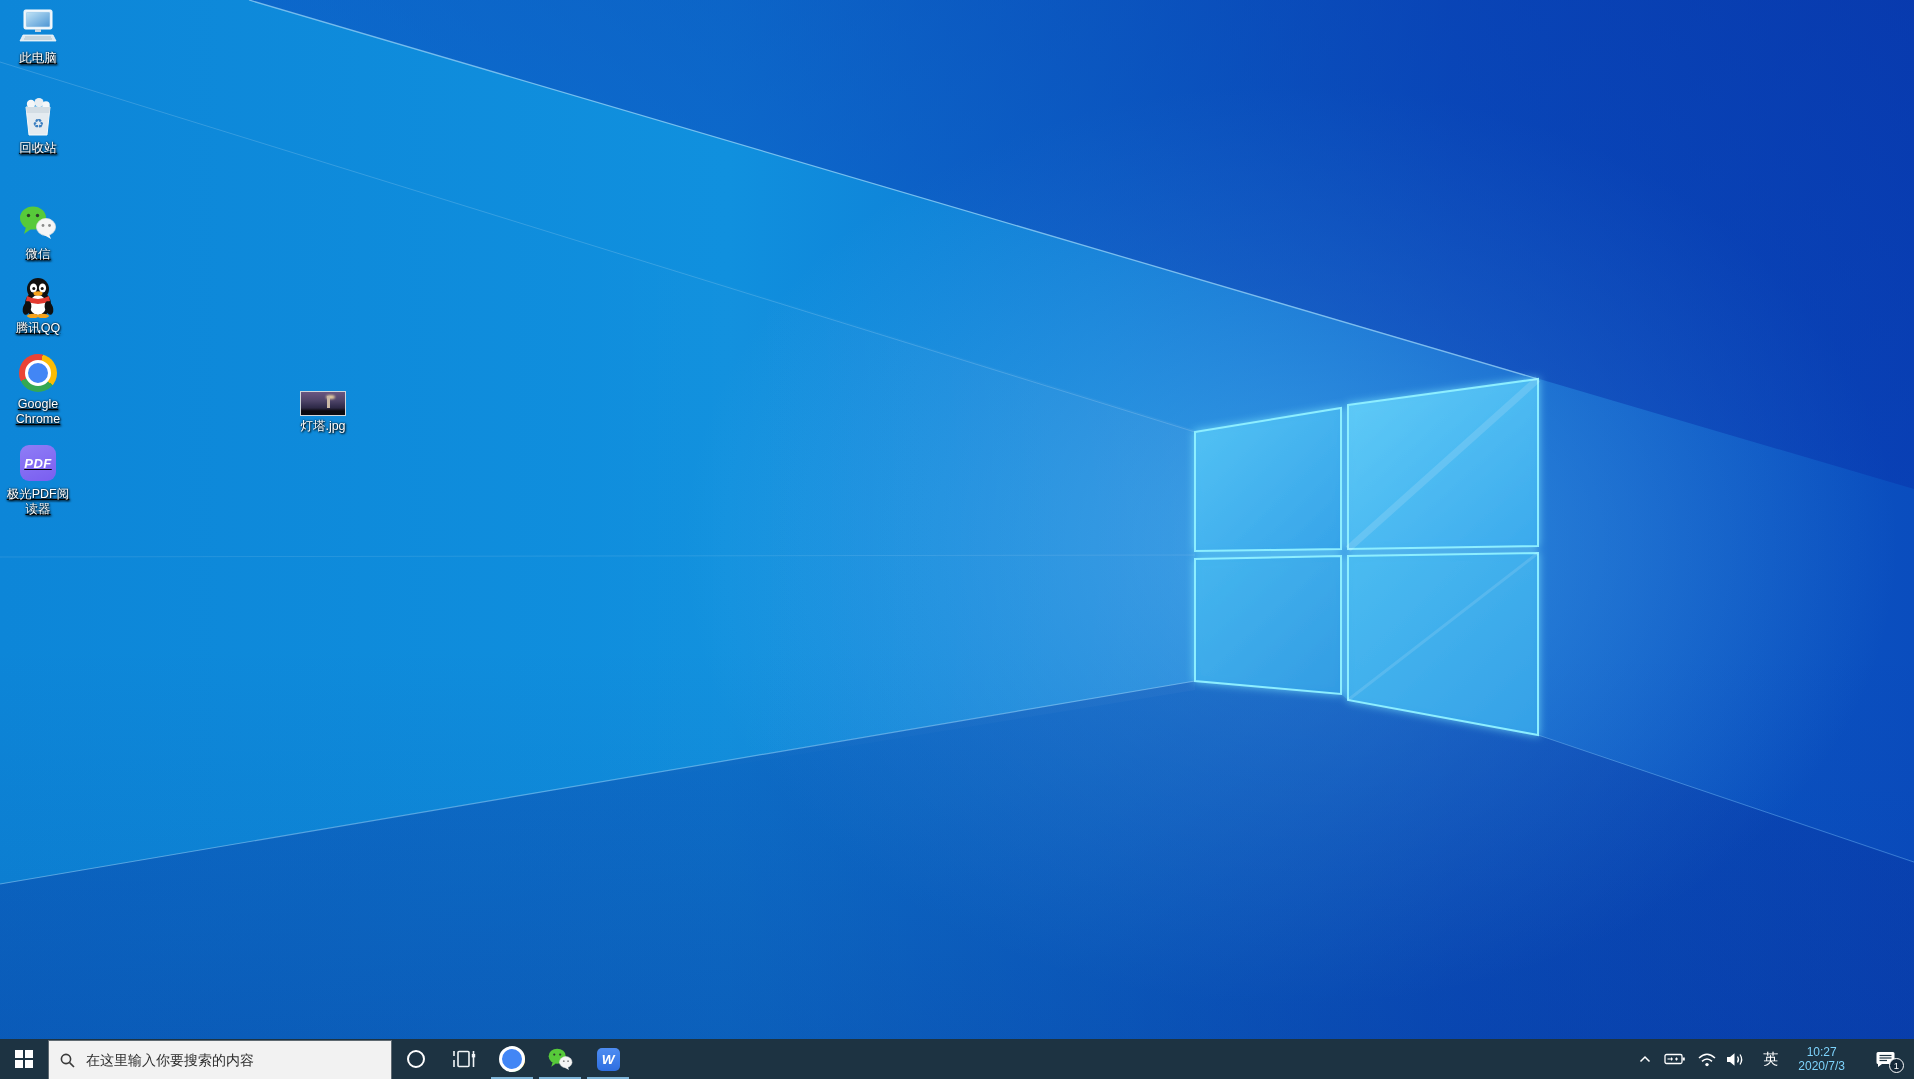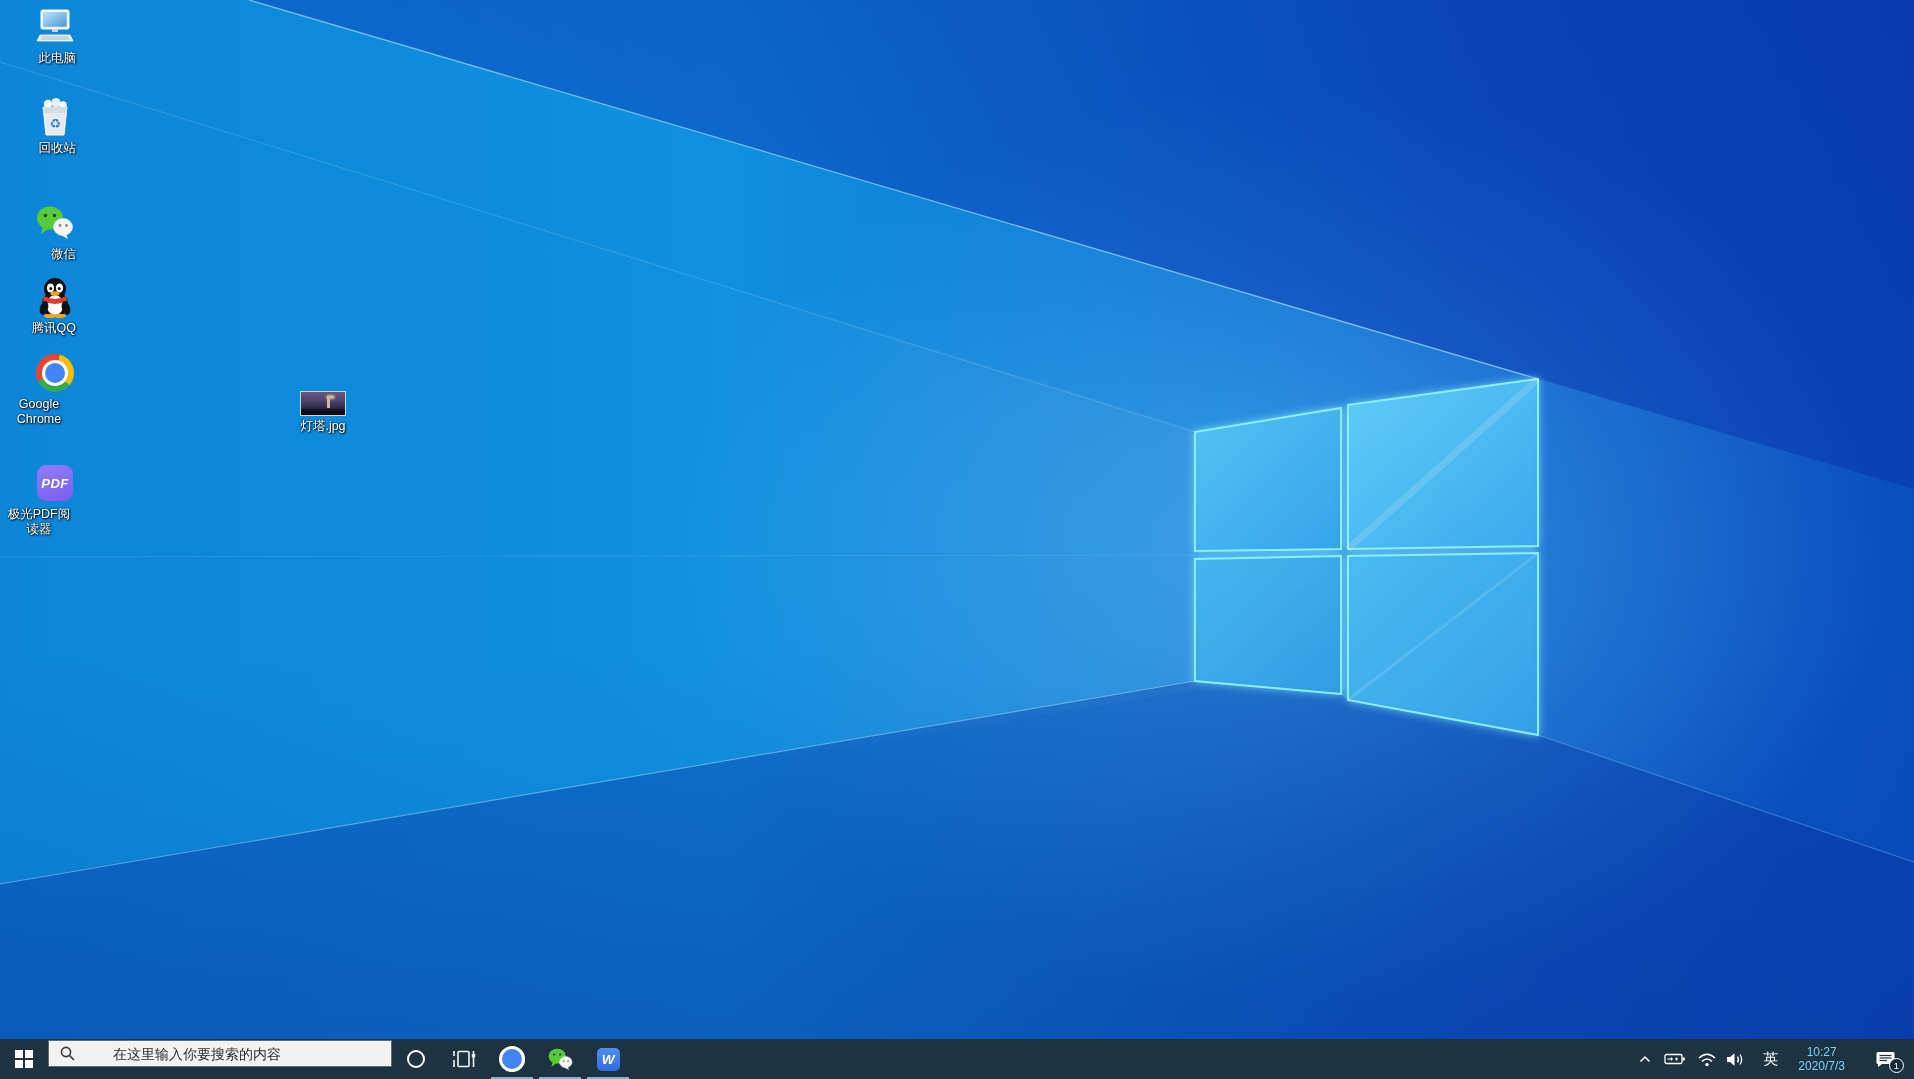--- a/index.html
+++ b/index.html
@@ -20,21 +20,21 @@
   .wp-topright{position:absolute;inset:0;
     clip-path:polygon(249px 0px,1914px 0px,1914px 489px);
     background:linear-gradient(to top right, rgba(9,62,186,.12), rgba(9,58,182,.42) 55%, rgba(7,46,164,.60) 100%);}
   .wp-bottom{position:absolute;inset:0;
     clip-path:polygon(0px 884px,1195px 681px,1341px 694px,1348px 700px,1538px 735px,1914px 863px,1914px 1079px,0px 1079px);
     background:linear-gradient(to bottom, rgba(10,62,178,.20), rgba(8,48,155,.42) 100%);}
   .wp-svg{position:absolute;inset:0;}
 
   
   .desk-cell{position:absolute;left:0;width:76px;display:flex;flex-direction:column;
-    align-items:flex-end;cursor:default;}
+    align-items:center;cursor:default;text-decoration:underline;}
   .desk-cell .glyph{width:42px;height:42px;display:flex;align-items:center;justify-content:center;}
   .desk-label{margin-top:3px;max-width:74px;text-align:center;font-size:12.5px;line-height:1.18;
     color:#fff;text-shadow:0 0 2px #000,1px 1px 2px rgba(0,0,0,.95);word-break:break-word;}
   .pdf-tile{width:36px;height:36px;border-radius:9px;background:linear-gradient(160deg,#8f7df6,#7a5ef0);
     display:flex;align-items:center;justify-content:center;color:#fff;font-weight:bold;
     font-style:italic;font-size:13px;letter-spacing:.5px;}
   .chrome-ball{width:38px;height:38px;border-radius:50%;position:relative;
     background:conic-gradient(from -115deg,#ea4335 0deg 130deg,#fbbc05 130deg 245deg,#34a853 245deg 360deg);}
   .chrome-ball::before{content:"";position:absolute;left:50%;top:50%;width:20px;height:20px;
     transform:translate(-50%,-50%);border-radius:50%;background:#4286f5;border:3.5px solid #fff;}
@@ -46,22 +46,22 @@
     border-radius:50%;filter:blur(1px);}
   .thumb .city{position:absolute;bottom:0;left:0;right:0;height:7px;
     background:linear-gradient(to top,#0c0b12 55%,rgba(12,11,18,0) 100%);}
 
   
   .taskbar{position:absolute;left:0;right:0;bottom:0;height:40px;background:var(--taskbar-bg,#1d3342);
     display:flex;align-items:stretch;z-index:5;}
   .tb-btn{width:48px;display:flex;align-items:center;justify-content:center;position:relative;}
   .win-logo{display:grid;grid-template-columns:8px 8px;grid-template-rows:8px 8px;gap:1.5px;}
   .win-logo span{background:#fff;}
-  .search-box{width:344px;height:27px;margin-top:1px;background:var(--search-bg,#f2f2f2);
-    border:1px solid #5f6a72;display:flex;align-items:center;position:relative;justify-content:space-between;}
+  .search-box{width:344px;height:40px;margin-top:1px;background:var(--search-bg,#f2f2f2);
+    border:1px solid #5f6a72;display:flex;align-items:center;position:relative;}
   .search-box input{border:0;outline:0;background:transparent;width:280px;font-size:14px;
     color:#1e1e1e;font-family:inherit;}
   .search-box input::placeholder{color:#1e1e1e;opacity:.95;}
   .search-glyph{margin:0 9px 0 11px;flex:0 0 auto;}
   .indicator{position:absolute;bottom:0;left:3px;width:42px;height:2.5px;background:var(--indicator,#7db4d8);}
   .wps-tile{width:23px;height:23px;border-radius:5px;background:linear-gradient(180deg,#4e8df2,#2e6ee0);
     display:flex;align-items:center;justify-content:center;color:#fff;font-weight:bold;
     font-style:italic;font-size:13.5px;}
   .spacer{flex:1;}
 
@@ -197,21 +197,21 @@
     <div class="desk-label">腾讯QQ</div>
   </div>
 
   <div class="desk-cell" style="top:352px">
     <div class="glyph">
         <div class="chrome-ball"></div>
       </div>
     <div class="desk-label">Google Chrome</div>
   </div>
 
-  <div class="desk-cell" style="top:462px">
+  <div class="desk-cell" style="top:442px">
     <div class="glyph">
       <div class="pdf-tile">PDF</div>
     </div>
     <div class="desk-label">极光PDF阅读器</div>
   </div>
 
   <div class="file-cell" style="left:285px;top:391px">
     <div class="thumb">
       <div class="beam"></div>
         <div class="tower"></div>

